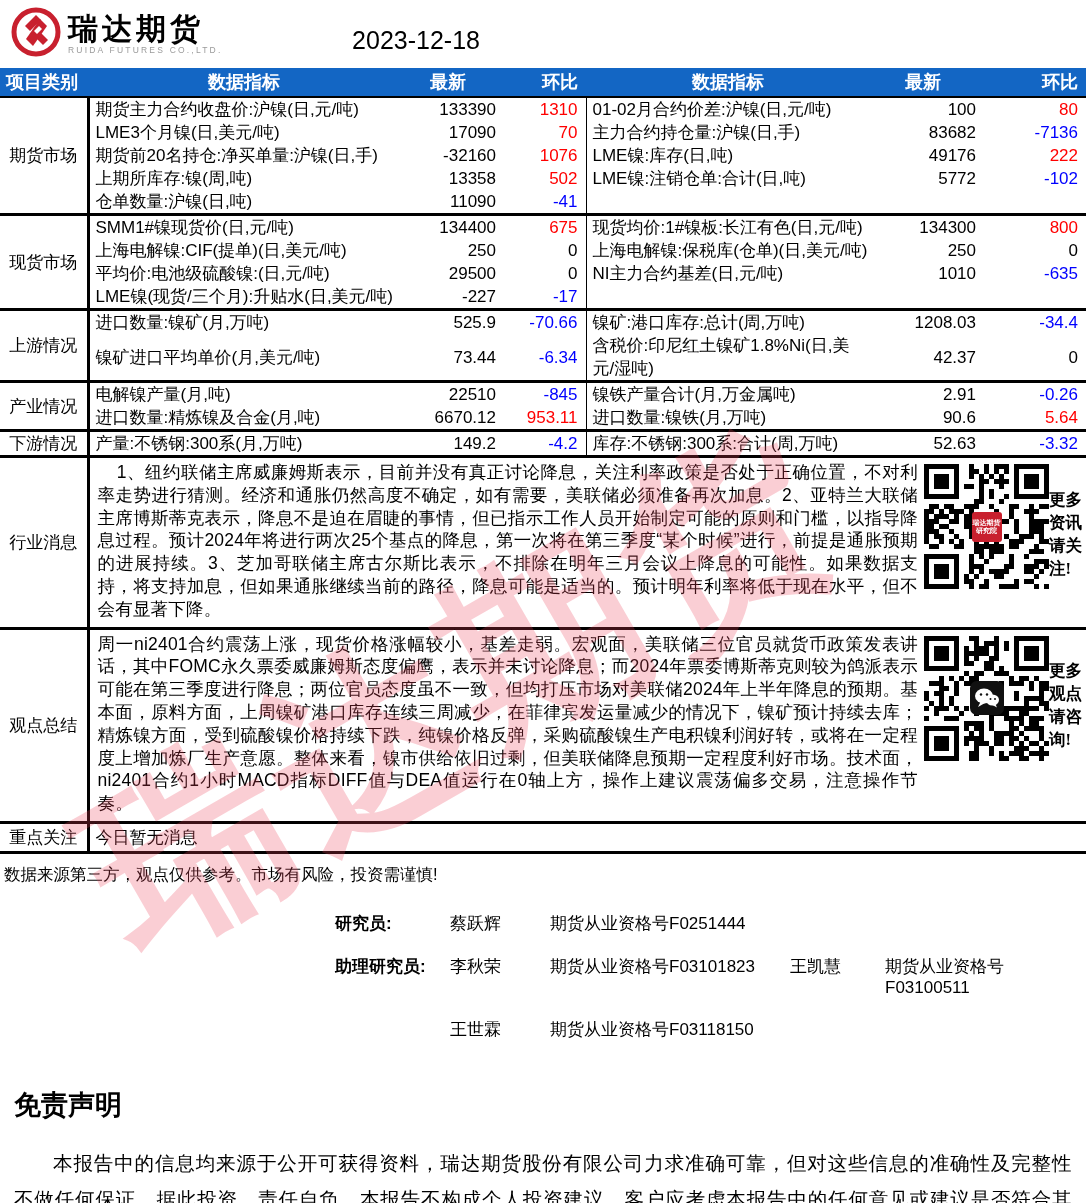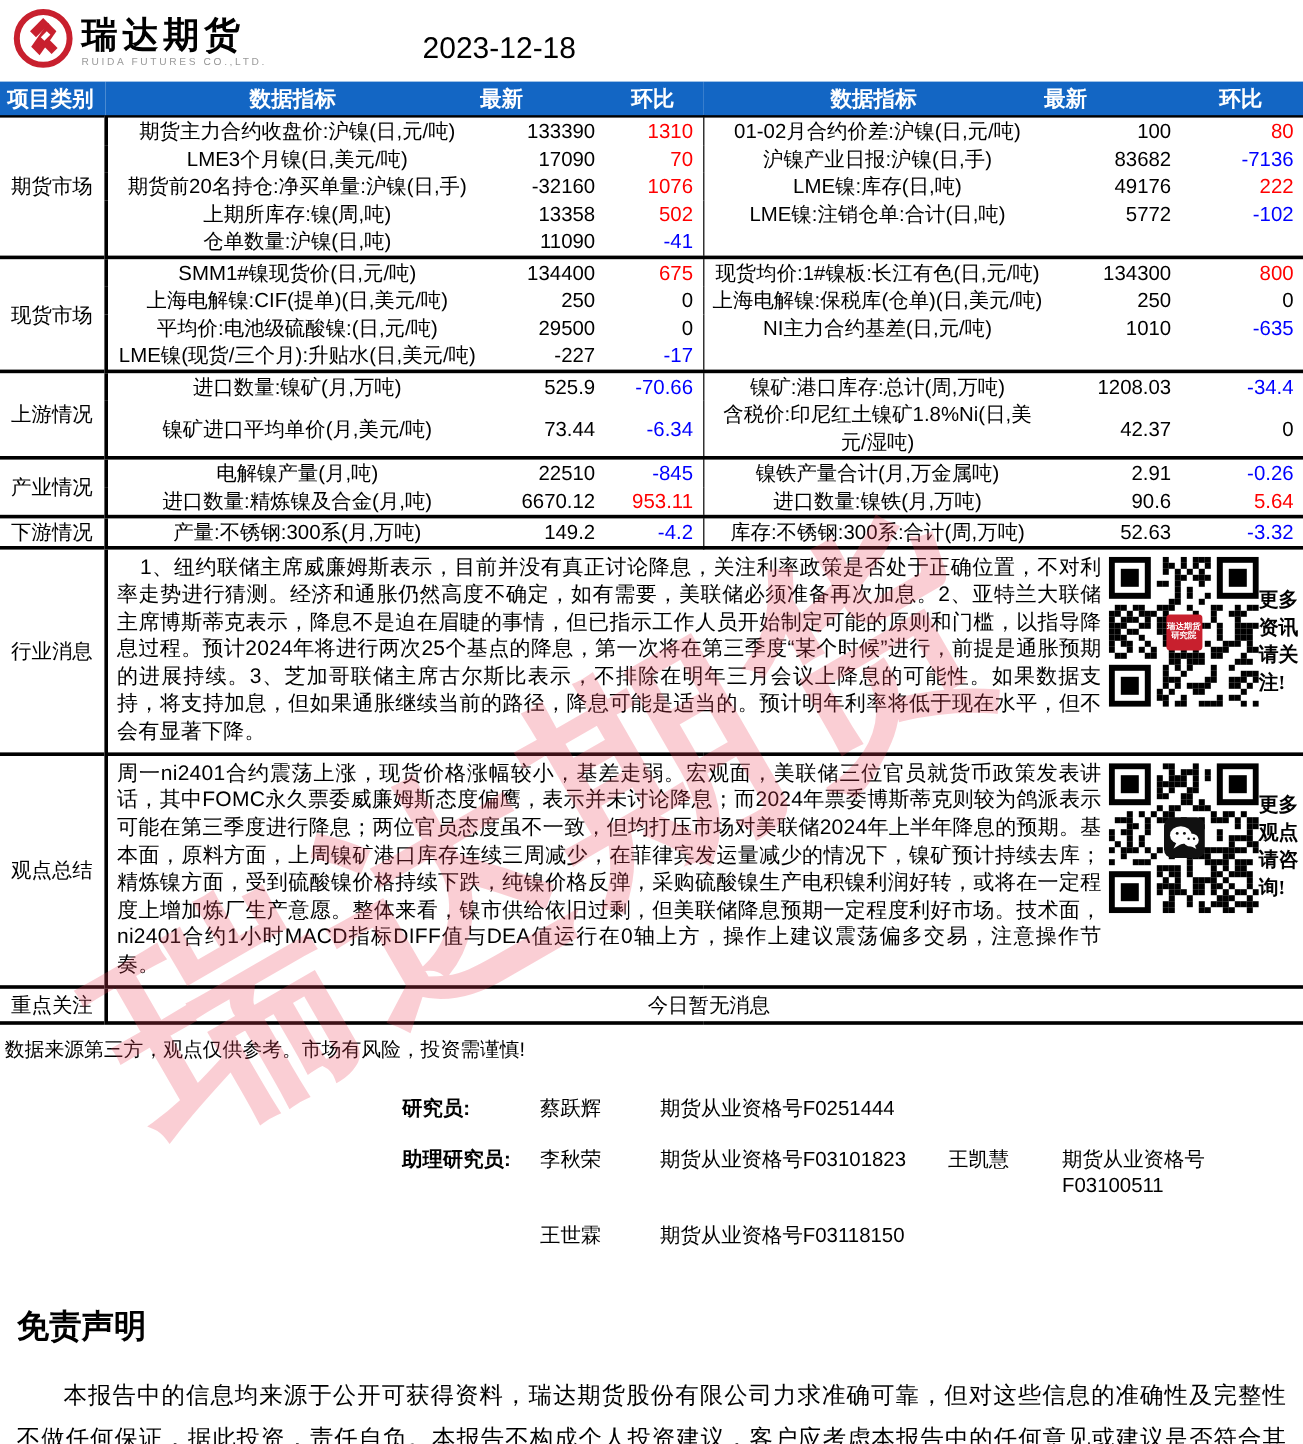--- a/index.html
+++ b/index.html
@@ -15,28 +15,28 @@
   .doc-title{flex:1;text-align:center;font-size:40px;font-weight:900;letter-spacing:2px;line-height:62px}
   .doc-date{width:170px;text-align:right;font-size:25px;padding-top:20px}
 
   
   table.main{width:1086px;border-collapse:collapse;table-layout:fixed;font-size:17px}
   col.c-cat{width:88px}col.c-ind{width:312px}col.c-val{width:110px}col.c-chg{width:76px}
   col.c-ind2{width:284px}col.c-val2{width:120px}col.c-chg2{width:96px}
   thead th{background:#1366c4;color:#fff;font-weight:bold;font-size:18px;height:29px;padding:0}
   th.h-cat{text-align:left;padding-left:6px}
   th.h-ind{text-align:center}
-  th.h-val{text-align:left;padding-right:14px}
-  th.h-chg{padding-right:8px}
+  th.h-val{text-align:center;padding-right:14px}
+  th.h-chg{text-align:right;padding-right:8px}
   tbody{border-top:3px solid #000}
   tbody.first{border-top:2px solid #000}
   tbody.last{border-bottom:3px solid #000}
   td{vertical-align:middle;line-height:23px;padding:0}
   td.cat{text-align:center;border-right:3px solid #000000;font-size:17px}
-  td.ind{text-align:center;padding-left:6px}
+  td.ind{text-align:left;padding-left:6px}
   td.val{text-align:right;padding-right:14px}
   td.chg{text-align:right;padding-right:8px}
   td.vline{border-right:1px solid #000}
   td[data-c="r"]{color:#ff0000}
   td[data-c="b"]{color:#0000ff}
 
   
   .blockwrap{display:flex;align-items:flex-start}
   .blocktext{flex:1;text-align:justify;font-size:17.5px;line-height:22.8px;padding:3px 6px 6px 8px;letter-spacing:0.2px}
   .blocktext.indent{text-indent:1.1em}
@@ -113,21 +113,21 @@
       <td class="val">133390</td>
       <td class="chg vline" data-c="r">1310</td>
       <td class="ind">01-02月合约价差:沪镍(日,元/吨)</td>
       <td class="val">100</td>
       <td class="chg" data-c="r">80</td>
     </tr>
     <tr>
       <td class="ind">LME3个月镍(日,美元/吨)</td>
       <td class="val">17090</td>
       <td class="chg vline" data-c="r">70</td>
-      <td class="ind">沪镍产业日报:沪镍(日,手)</td>
+      <td class="ind">主力合约持仓量:沪镍(日,手)</td>
       <td class="val">83682</td>
       <td class="chg" data-c="b">-7136</td>
     </tr>
     <tr>
       <td class="ind">期货前20名持仓:净买单量:沪镍(日,手)</td>
       <td class="val">-32160</td>
       <td class="chg vline" data-c="r">1076</td>
       <td class="ind">LME镍:库存(日,吨)</td>
       <td class="val">49176</td>
       <td class="chg" data-c="r">222</td>

